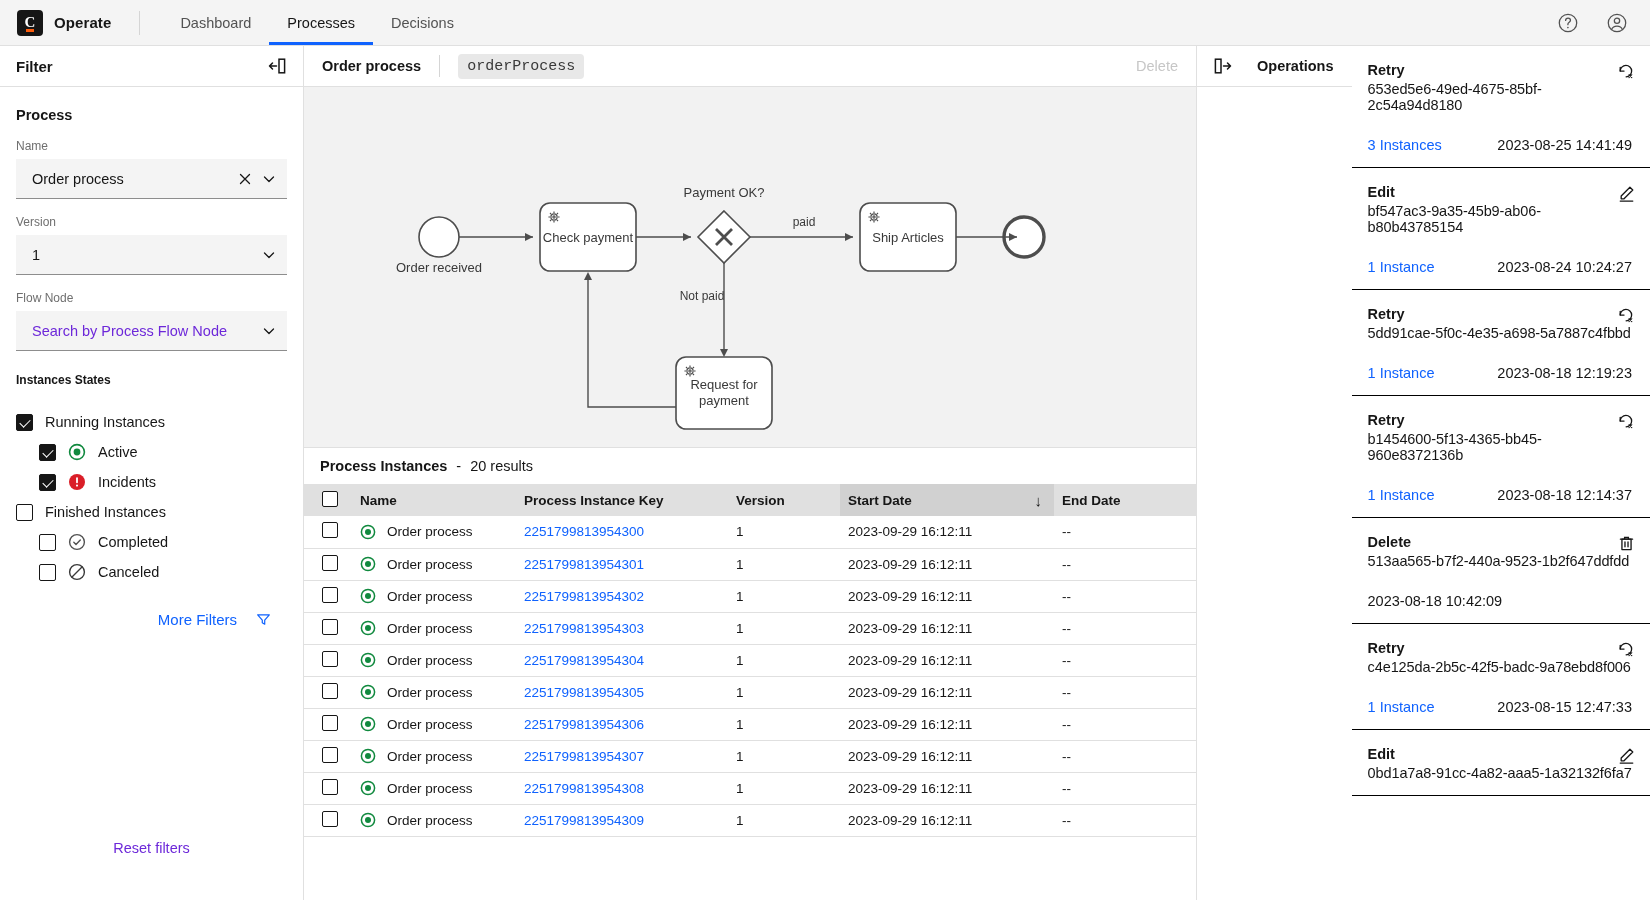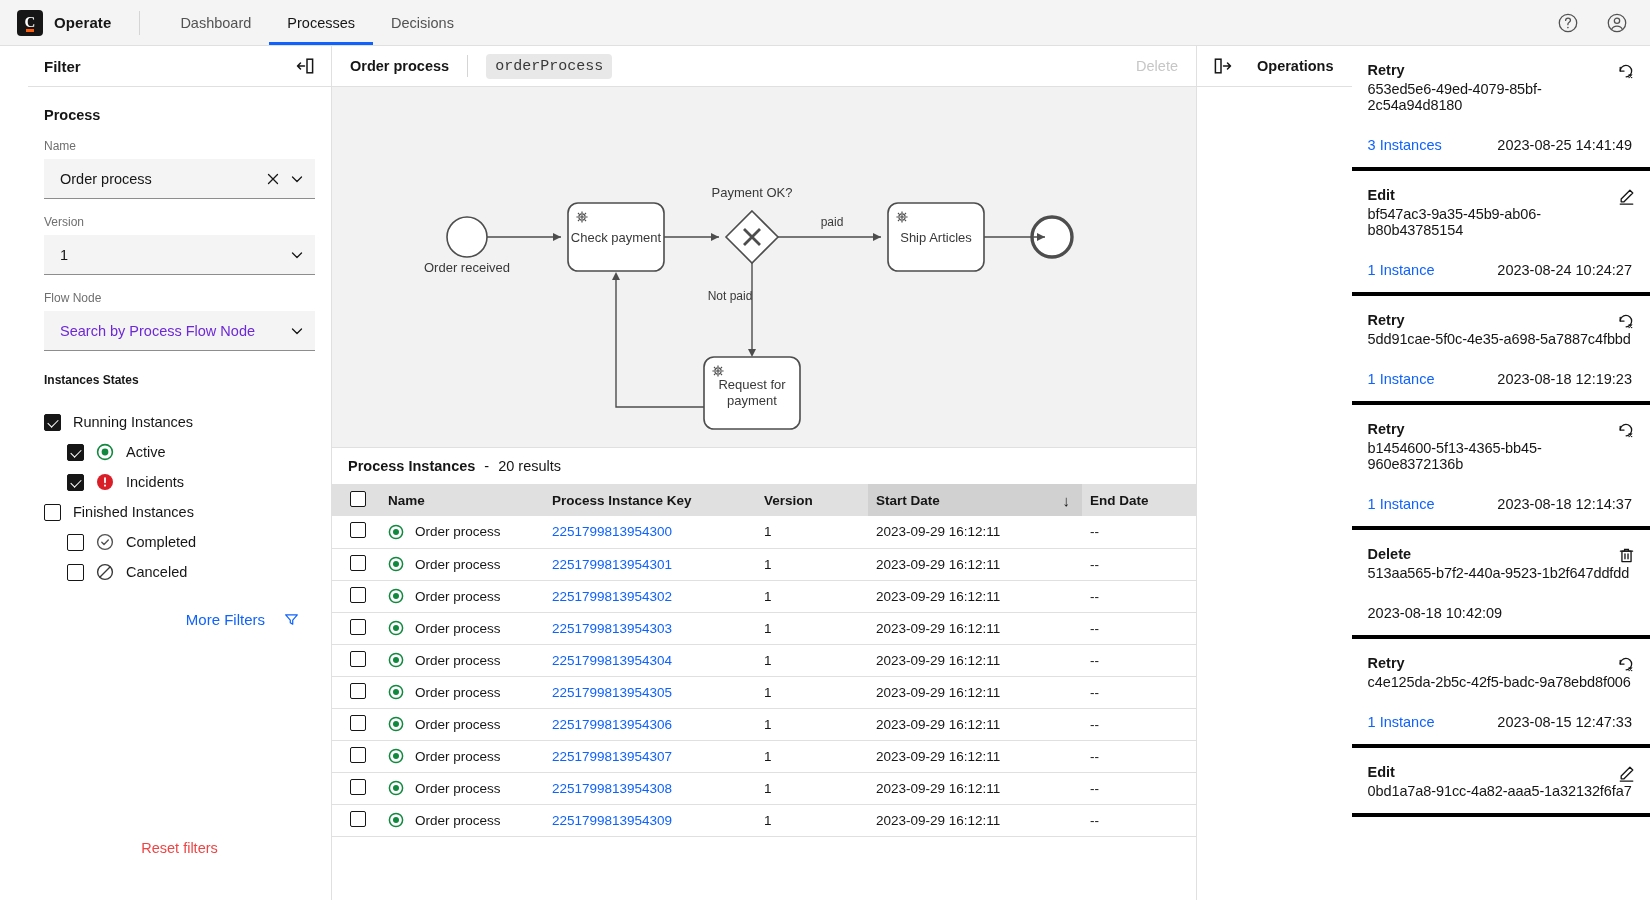--- a/index.html
+++ b/index.html
@@ -39,21 +39,21 @@
     content: ""; position: absolute; left: 0; right: 0; bottom: 0;
     height: 3px; background: #0f62fe;
   }
   .topbar-right {
     margin-left: auto; display: flex; align-items: center; gap: 27px; padding-right: 22px;
   }
   .ticon { width: 22px; height: 22px; color: #525252; cursor: pointer; }
   .ticon svg { display: block; width: 100%; height: 100%; }
 
   
-  .body { display: flex; height: 854px; padding-left: 28px; }
+  .body { display: flex; height: 854px; }
 
   
   .filters {
     width: 304px; flex: 0 0 304px; background: #fff;
     border-right: 1px solid #e0e0e0; display: flex; flex-direction: column;
     position: relative;
   }
   .filters-head {
     height: 41px; display: flex; align-items: center; justify-content: space-between;
     padding: 0 16px; border-bottom: 1px solid #e0e0e0;
@@ -92,21 +92,21 @@
   .st-ico { width: 18px; height: 18px; margin-left: 12px; flex: 0 0 18px; }
   .st-ico svg { display: block; }
   .more-filters {
     text-align: right; padding: 24px 16px 0 0; display: flex;
     align-items: center; justify-content: flex-end; gap: 19px; cursor: pointer;
   }
   .more-filters span { font-size: 15px; color: #0f62fe; font-weight: 400; }
   .more-filters svg { width: 15px; height: 15px; color: #0f62fe; }
   .reset {
     position: absolute; bottom: 44px; left: 0; right: 0; text-align: center;
-    font-size: 14.5px; color: #ef4444; cursor: pointer;
+    font-size: 14.5px; color: #6d28d9; cursor: pointer;
   }
 
   
   .center { flex: 1; display: flex; flex-direction: column; min-width: 0; background: #fff; }
   .diagram-head {
     height: 41px; display: flex; align-items: center; padding: 0 18px;
     border-bottom: 1px solid #e0e0e0; background: #fff;
   }
   .dh-title { font-size: 14.5px; font-weight: 700; color: #161616; }
   .dh-sep { width: 1px; height: 22px; background: #d5d5d5; margin: 0 18px; }
@@ -159,21 +159,21 @@
     width: 454px; flex: 0 0 454px; border-left: 1px solid #e0e0e0;
     background: #fff; display: flex; flex-direction: row;
   }
   .ops-head {
     height: 41px; display: flex; align-items: center; gap: 24px;
     padding: 0 18px 0 16px; border-bottom: 1px solid #e0e0e0;
   }
   .ops-title { font-size: 14.5px; font-weight: 700; color: #161616; }
   .ops-list { flex: 1; overflow: hidden; }
   .op {
-    padding: 16px 18px 14px 16px; border-bottom: 4px solid #000000;
+    padding: 16px 18px 14px 16px; border-bottom: 1px solid #000000;
     position: relative;
   }
   .op-type { font-size: 14.5px; font-weight: 700; color: #161616; margin-bottom: 3px; }
   .op-id { font-size: 14.5px; color: #161616; letter-spacing: -0.1px; }
   .op-foot { display: flex; align-items: center; justify-content: space-between; margin-top: 24px; }
   .op-inst { font-size: 14.5px; color: #0f62fe; cursor: pointer; }
   .op-date { font-size: 14.5px; color: #161616; }
   .op-icon { position: absolute; top: 16px; right: 14px; width: 19px; height: 19px; color: #161616; }
   .op-icon svg { display: block; width: 100%; height: 100%; }
 </style>
@@ -616,21 +616,21 @@
           <svg viewBox="0 0 20 20" fill="none" stroke="currentColor" stroke-width="1.5">
             <rect x="2.4" y="3.2" width="5.6" height="13.6"></rect>
             <path d="M10.5 10h7M17.5 10l-3-3M17.5 10l-3 3" stroke-linecap="round" stroke-linejoin="round"></path>
           </svg>
         </div>
         <div class="ops-title">Operations</div>
       </div>
       <div class="ops-list">
           <div class="op">
             <div class="op-type">Retry</div>
-            <div class="op-id">653ed5e6-49ed-4079-85bf-2c54a94d8180</div>
+            <div class="op-id">653ed5e6-49ed-4675-85bf-2c54a94d8180</div>
             <div class="op-foot">
               <span class="op-inst">3 Instances</span>
               <span class="op-date">2023-08-25 14:41:49</span>
             </div>
             <div class="op-icon">
               <svg viewBox="0 0 20 20" fill="none" stroke="currentColor" stroke-width="1.4">
                 <path d="M3.4 9.6A6 6 0 1 1 9.6 15.6" stroke-linecap="round"></path>
                 <path d="M3.4 5.6v4h4" stroke-linecap="round" stroke-linejoin="round"></path>
                 <path d="M12.6 13.4l3 3M15.6 13.4l-3 3" stroke-width="1.1" stroke-linecap="round"></path>
               </svg>

